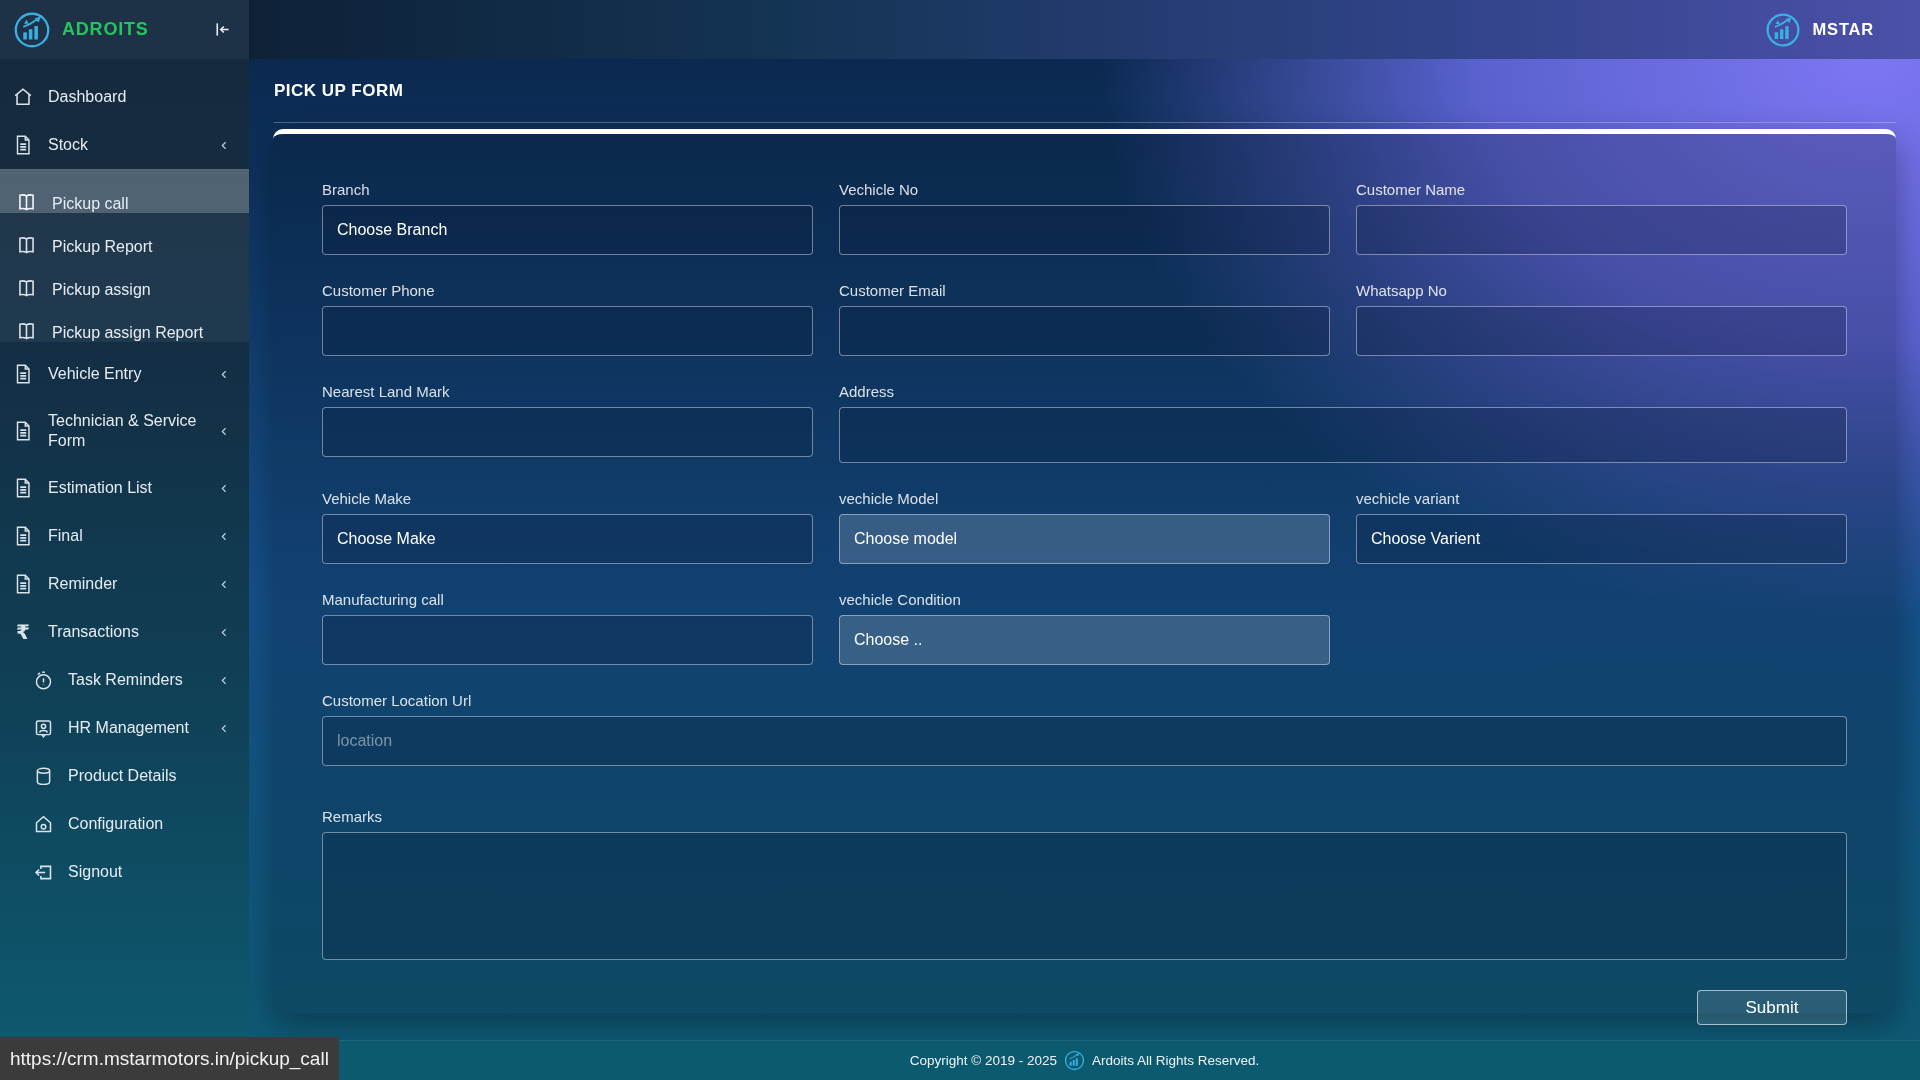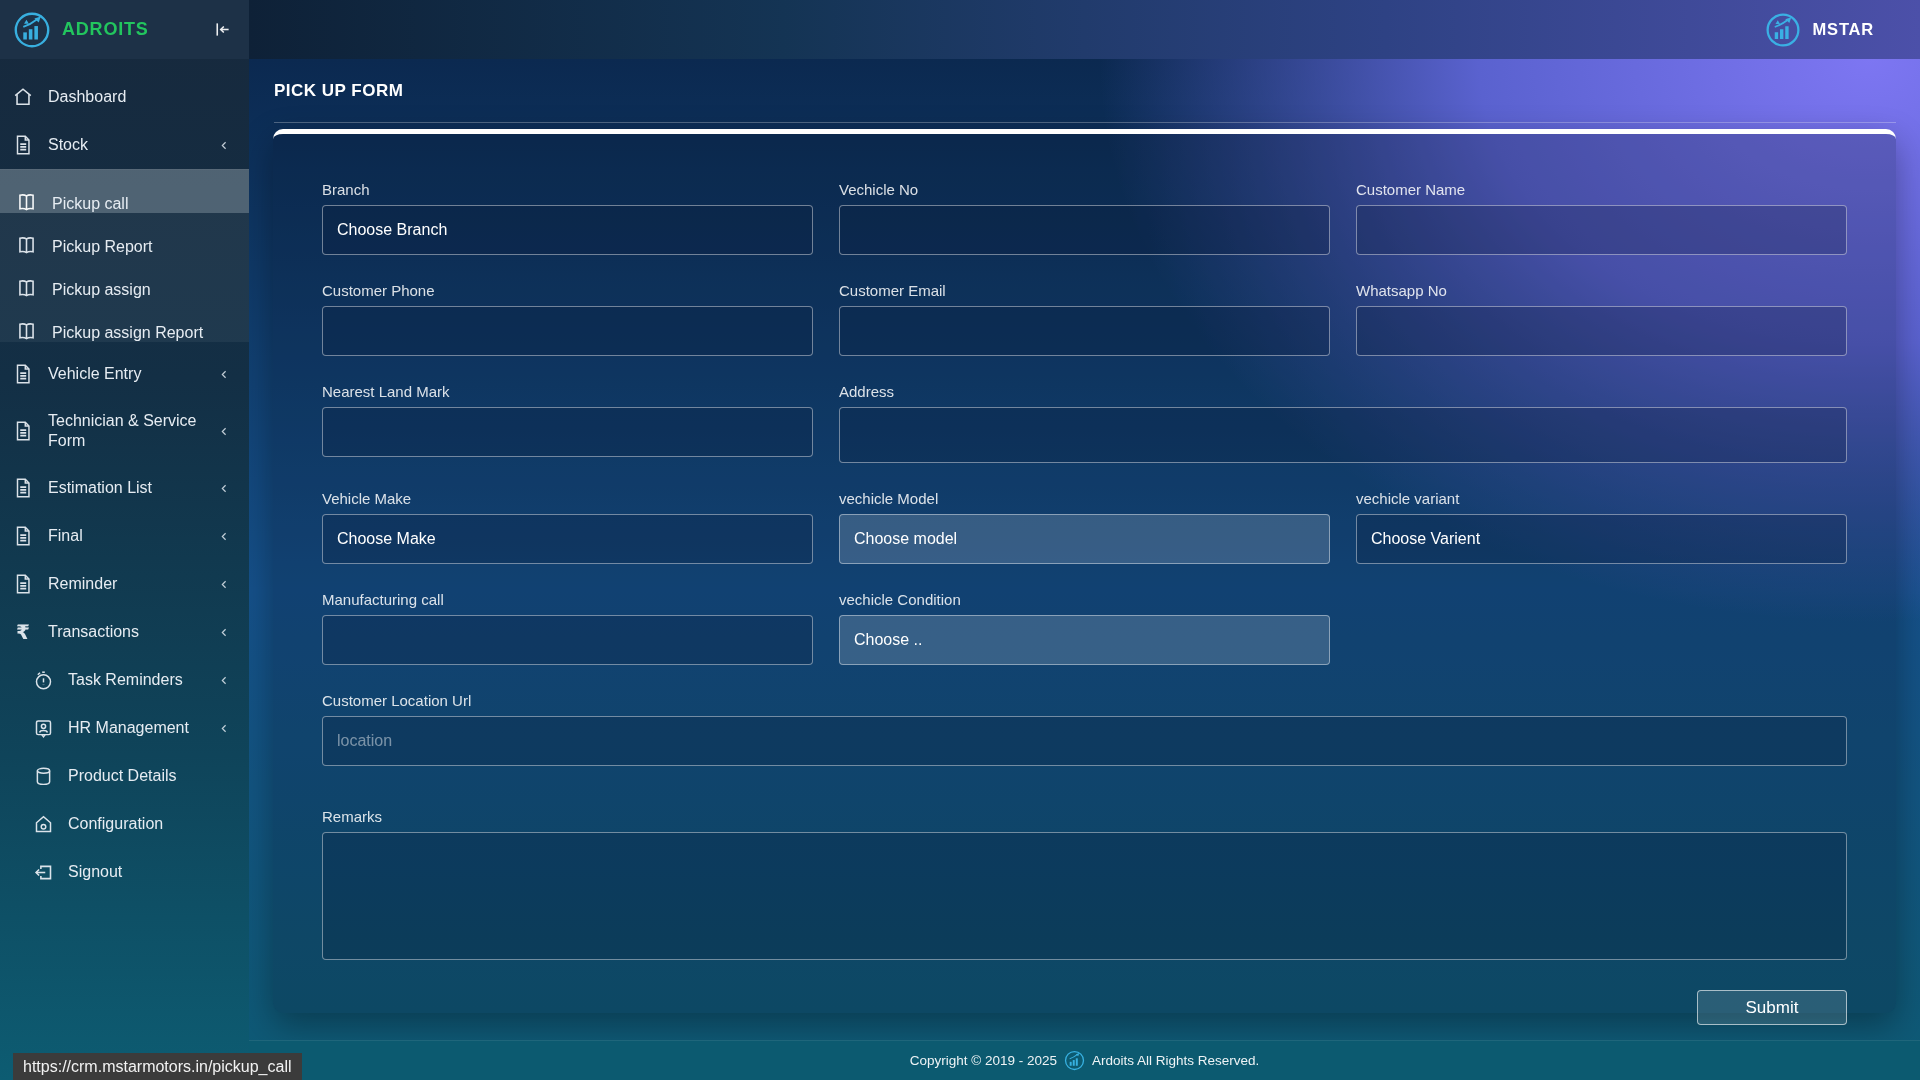--- a/index.html
+++ b/index.html
@@ -88,22 +88,22 @@
   }
 
   .footer{
     position:absolute;left:0;right:0;bottom:0;height:39px;background:#0c5a70;
     border-top:1px solid rgba(255,255,255,0.08);
     display:flex;align-items:center;justify-content:center;gap:7px;
     color:#eef3f5;font-size:13.5px;
   }
 
   .statusbar{
-    position:absolute;left:13px;bottom:0;height:27px;z-index:6;background:#3b3b3b;
-    color:#f2f2f2;font-size:16px;display:flex;align-items:center;padding:0 10px;
+    position:absolute;left:0;bottom:0;height:27px;z-index:6;background:#3b3b3b;
+    color:#f2f2f2;font-size:19px;display:flex;align-items:center;padding:8px 10px;
     white-space:nowrap;
   }
 </style>
 </head>
 <body>
 
 <div class="sidebar">
   <div class="sb-header">
     <span class="ico">
       <svg width="38" height="38" viewBox="0 0 48 48">

